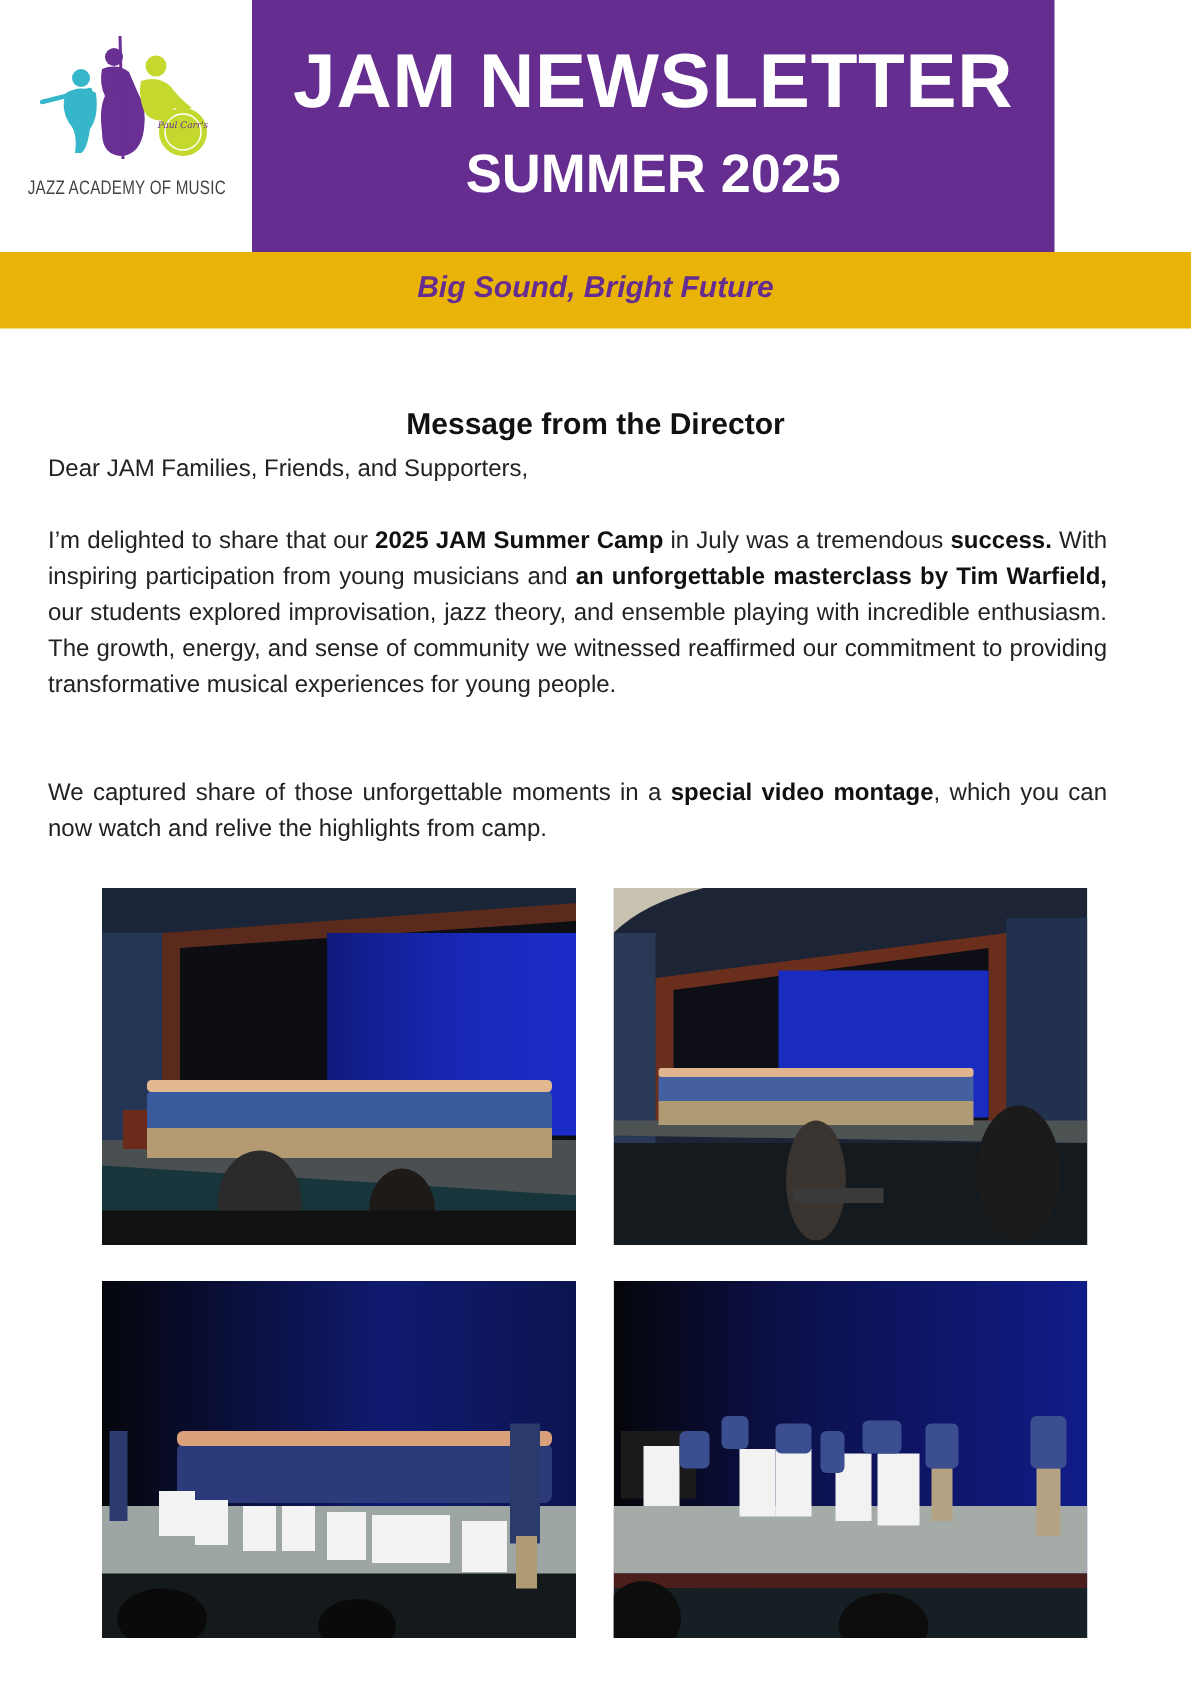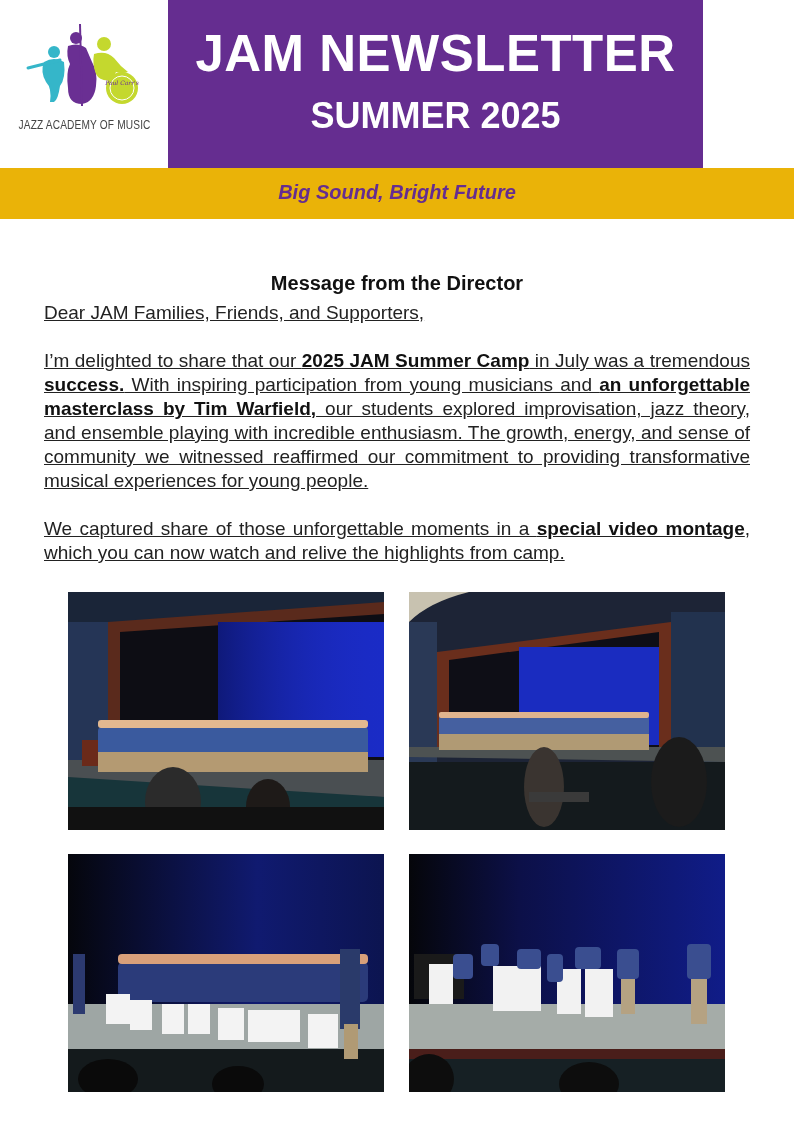--- a/index.html
+++ b/index.html
@@ -34,22 +34,22 @@
   }
   .tagline {
     position: absolute; left: 0; right: 0; top: 13px; text-align: center;
     font-size: 20px; font-weight: bold; font-style: italic; color: #652d90;
   }
   .section-title {
     position: absolute; left: 0; right: 0; top: 249px; text-align: center;
     font-size: 20px; font-weight: bold; color: #111; margin-top: 23px;
   }
   .body-text {
-    position: absolute; left: 44px; width: 706px; font-size: 19px; line-height: 24px;
-    color: #222; text-align: justify; text-decoration: underline;
+    position: absolute; left: 32px; width: 706px; font-size: 16px; line-height: 24px;
+    color: #222; text-align: justify;
   }
   .greeting { top: 301px; }
   .para1 { top: 349px; }
   .para2 { top: 517px; }
   .body-text b { color: #111; margin-top: 20px; }
   .photo {
     position: absolute; width: 316px; height: 238px; overflow: hidden;
   }
   .p1 { left: 68px; top: 592px; }
   .p2 { left: 409px; top: 592px; }

